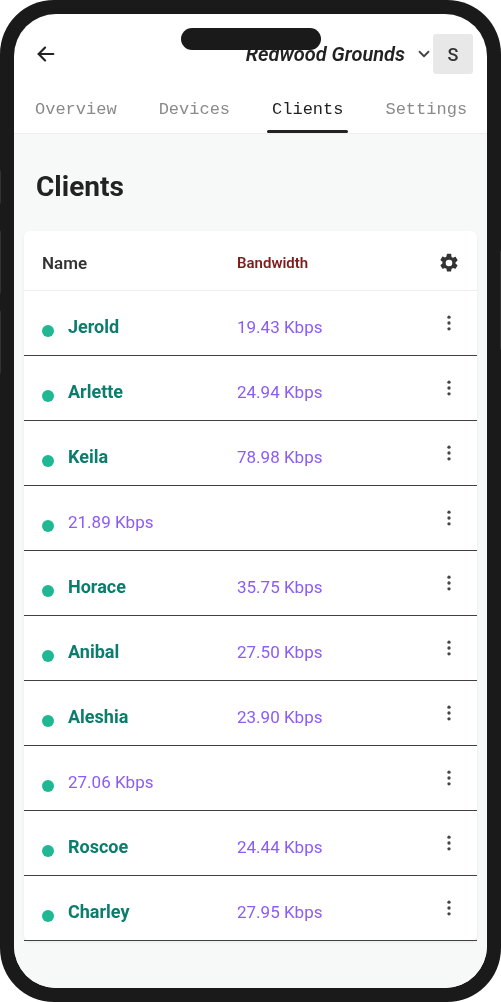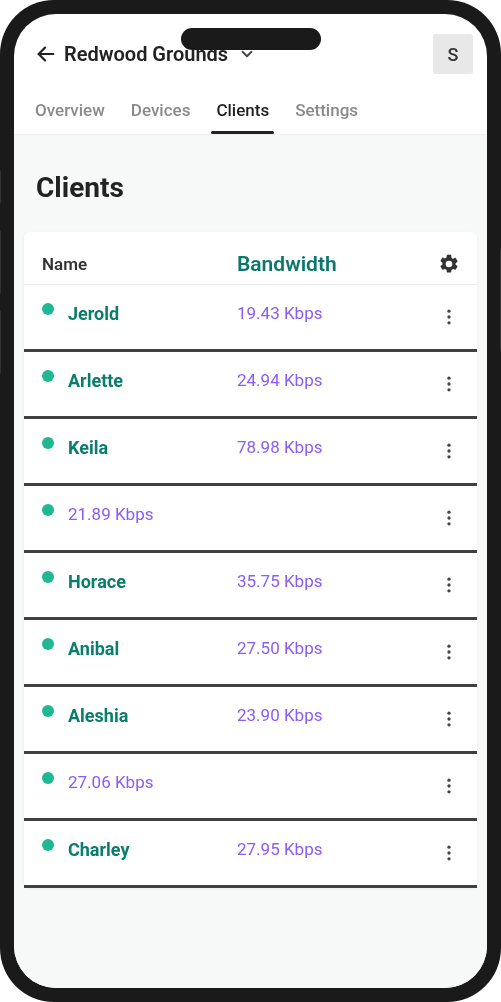--- a/index.html
+++ b/index.html
@@ -59,23 +59,24 @@
     height: 36px;
     display: flex;
     align-items: center;
     justify-content: center;
     cursor: pointer;
   }
   .title-wrap {
     flex: 1;
     display: flex;
     align-items: center;
-    justify-content: flex-start;
+    justify-content: flex-end;
     gap: 10px;
     cursor: pointer;
+    font-style: italic;
   }
   .title-text {
     font-size: 20px;
     font-weight: 600;
     color: #222;
   }
   .avatar {
     width: 40px;
     height: 40px;
     background: #e8e8e8;
@@ -83,25 +84,26 @@
     align-items: center;
     justify-content: center;
     font-size: 18px;
     font-weight: 500;
     color: #333;
     border-radius: 3px;
     cursor: pointer;
   }
   .tabs {
     display: flex;
-    gap: 0;
+    gap: 16px;
     padding: 0 8px;
     border-bottom: 1px solid #eee;
     overflow: hidden;
     white-space: nowrap;
+    font-family: Liberation Mono, monospace;
   }
   .tab {
     padding: 14px 13px 14px 13px;
     font-size: 17px;
     font-weight: 500;
     color: #8a8a8a;
     cursor: pointer;
     position: relative;
   }
   .tab.active {
@@ -130,49 +132,49 @@
   }
   .table-card {
     margin: 0 10px;
     background: #fff;
     border-radius: 6px;
     box-shadow: 0 1px 3px rgba(0,0,0,0.06);
   }
   .table-header {
     display: flex;
     align-items: center;
-    padding: 18px 14px 6px 18px;
+    padding: 18px 14px 13px 18px;
     border-bottom: 1px solid #eee;
   }
   .col-name {
     flex: 0 0 195px;
     font-size: 17px;
     font-weight: 600;
     color: #333;
   }
   .col-bw {
     flex: 1;
-    font-size: 21px;
+    font-size: 15px;
     font-weight: 600;
-    color: #0f766e;
+    color: #7f1d1d;
   }
   .gear {
     width: 28px;
     height: 28px;
     display: flex;
     align-items: center;
     justify-content: center;
     cursor: pointer;
   }
   .rows {}
   .row {
     display: flex;
-    align-items: flex-start;
+    align-items: flex-end;
     padding: 18px 14px 18px 18px;
-    border-bottom: 3px solid #404040;
+    border-bottom: 1px solid #404040;
   }
   .status-dot {
     width: 12px;
     height: 12px;
     border-radius: 50%;
     background: #1fb893;
     margin-right: 14px;
     flex-shrink: 0;
   }
   .client-name {
@@ -343,20 +345,32 @@
     <span class="client-bw">27.06 Kbps</span>
     <span class="more">
       <svg width="20" height="20" viewBox="0 0 24 24" fill="#444">
                   <circle cx="12" cy="5" r="2"></circle>
                   <circle cx="12" cy="12" r="2"></circle>
                   <circle cx="12" cy="19" r="2"></circle>
                 </svg>
     </span>
   </div>
 
+  <div class="row">
+    <span class="status-dot"></span>
+    <span class="client-name">Roscoe</span>
+    <span class="client-bw">24.44 Kbps</span>
+    <span class="more">
+      <svg width="20" height="20" viewBox="0 0 24 24" fill="#444">
+                  <circle cx="12" cy="5" r="2"></circle>
+                  <circle cx="12" cy="12" r="2"></circle>
+                  <circle cx="12" cy="19" r="2"></circle>
+                </svg>
+    </span>
+  </div>
 
   <div class="row">
     <span class="status-dot"></span>
     <span class="client-name">Charley</span>
     <span class="client-bw">27.95 Kbps</span>
     <span class="more">
       <svg width="20" height="20" viewBox="0 0 24 24" fill="#444">
                   <circle cx="12" cy="5" r="2"></circle>
                   <circle cx="12" cy="12" r="2"></circle>
                   <circle cx="12" cy="19" r="2"></circle>

